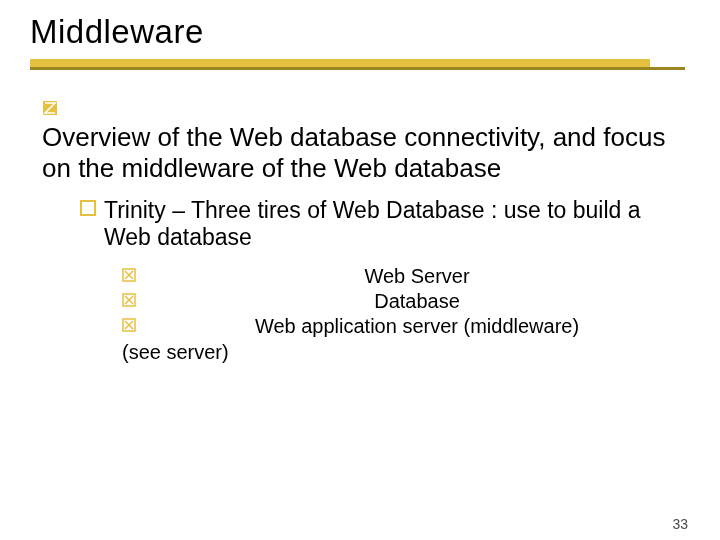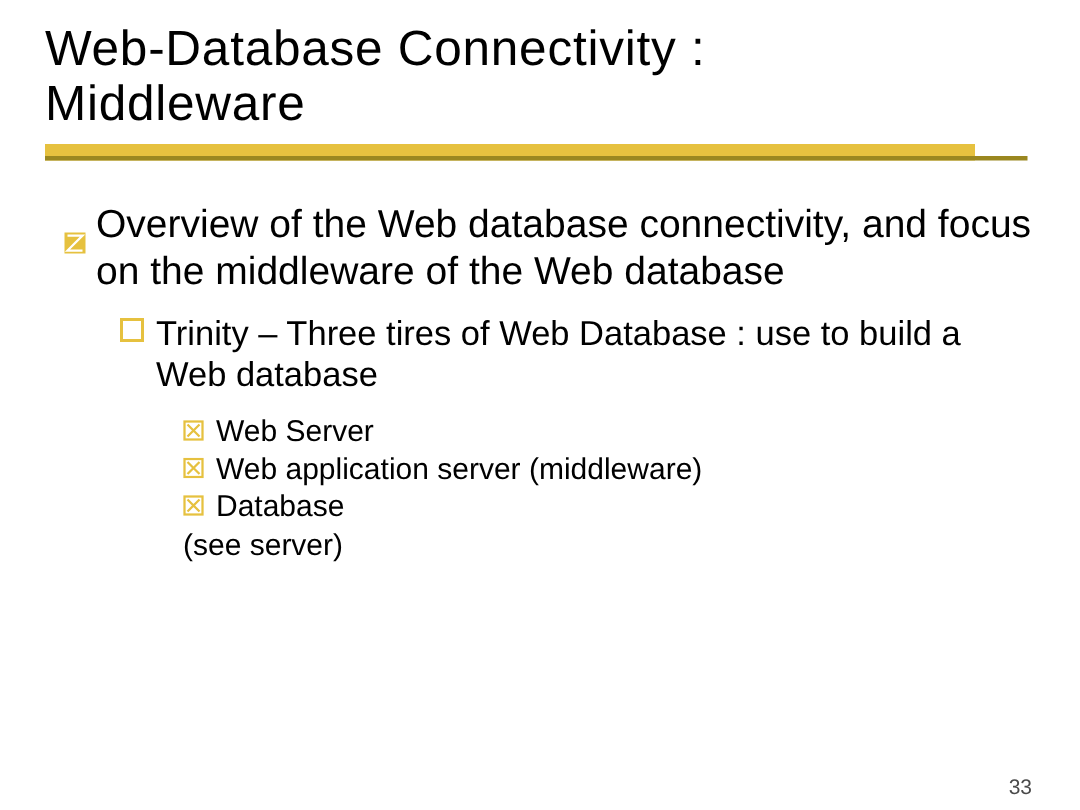--- a/index.html
+++ b/index.html
@@ -4,42 +4,41 @@
 <style>
   * { margin: 0; padding: 0; box-sizing: border-box; }
   html, body { width: 720px; height: 540px; background: #fff; font-family: Verdana, Geneva, sans-serif; }
   .slide { width: 720px; height: 540px; position: relative; padding: 14px 30px 20px 30px; }
   .title-block { margin-bottom: 6px; }
   .title { font-family: Impact, 'Franklin Gothic Bold', 'Arial Black', sans-serif; font-size: 33px; font-weight: 400; letter-spacing: 0.5px; line-height: 1.12; color: #000; }
   .underline { position: relative; width: 660px; height: 16px; margin-top: 0px; margin-bottom: 24px; margin-left: 0px; }
   .underline .gold-thick { position: absolute; left: 0; top: 2px; width: 620px; height: 11px; background: #e6c13f; }
   .underline .olive-thin { position: absolute; left: 0; top: 10px; width: 655px; height: 3px; background: #9a8720; }
   .level1 { margin-left: 12px; margin-top: 8px; }
-  .level1-row { display: flex; align-items: center; }
+  .level1-row { display: flex; align-items: flex-start; flex-direction: column; }
   .bullet-z { font-family: 'Wingdings', 'Zapf Dingbats', sans-serif; font-size: 20px; color: #e6c13f; line-height: 1.25; margin-right: 2px; display: inline-block; width: 20px; text-align: left; }
   .level1-text { font-size: 26px; color: #000; line-height: 1.18; flex: 1; }
   .level2 { margin-left: 50px; margin-top: 14px; }
   .level2-row { display: flex; align-items: flex-start; justify-content: space-between; }
   .bullet-y { font-size: 18px; color: #e6c13f; line-height: 1.25; margin-right: 2px; display: inline-block; width: 22px; text-align: left; }
   .bullet-y svg { vertical-align: -2px; }
   .level2-text { font-size: 23px; color: #000; line-height: 1.18; flex: 1; }
-  .level3 { margin-left: 92px; margin-top: 12px; }
+  .level3 { margin-left: 92px; margin-top: 12px; text-align: center; }
   .level3-row { display: flex; align-items: flex-start; margin-bottom: 1px; }
   .bullet-x { font-size: 17px; color: #e6c13f; line-height: 1.25; margin-right: 2px; display: inline-block; width: 20px; text-align: left; }
   .bullet-x svg { vertical-align: -2px; }
   .level3-text { font-size: 20px; color: #000; line-height: 1.22; flex: 1; }
   .level3-plain { margin-left: 92px; font-size: 20px; color: #000; line-height: 1.22; margin-top: 1px; }
   .pagenum { position: absolute; right: 32px; bottom: 8px; font-size: 14px; color: #4a4a4a; font-family: Verdana, sans-serif; }
 </style>
 </head>
 <body>
 
 <div class="slide">
   <div class="title-block">
-    <div class="title">Web-Database Connectivity :</div>
     <div class="title">Middleware</div>
   </div>
   <div class="underline">
     <div class="gold-thick"></div>
     <div class="olive-thin"></div>
   </div>
 
   <div class="level1">
     <div class="level1-row">
       <span class="bullet-z">
@@ -73,28 +72,28 @@
       </span>
       <span class="level3-text">Web Server</span>
     </div>
     <div class="level3-row">
       <span class="bullet-x">
         <svg width="14" height="14" viewBox="0 0 14 14">
             <rect x="1" y="1" width="12" height="12" fill="none" stroke="#e6c13f" stroke-width="1.5"></rect>
             <path d="M3 3 L11 11 M11 3 L3 11" stroke="#e6c13f" stroke-width="1.5"></path>
           </svg>
       </span>
-      <span class="level3-text">Web application server (middleware)</span>
+      <span class="level3-text">Database</span>
     </div>
     <div class="level3-row">
       <span class="bullet-x">
         <svg width="14" height="14" viewBox="0 0 14 14">
             <rect x="1" y="1" width="12" height="12" fill="none" stroke="#e6c13f" stroke-width="1.5"></rect>
             <path d="M3 3 L11 11 M11 3 L3 11" stroke="#e6c13f" stroke-width="1.5"></path>
           </svg>
       </span>
-      <span class="level3-text">Database</span>
+      <span class="level3-text">Web application server (middleware)</span>
     </div>
   </div>
   <div class="level3-plain">(see server)</div>
 
   <div class="pagenum">33</div>
 </div>
 
 </body></html>

